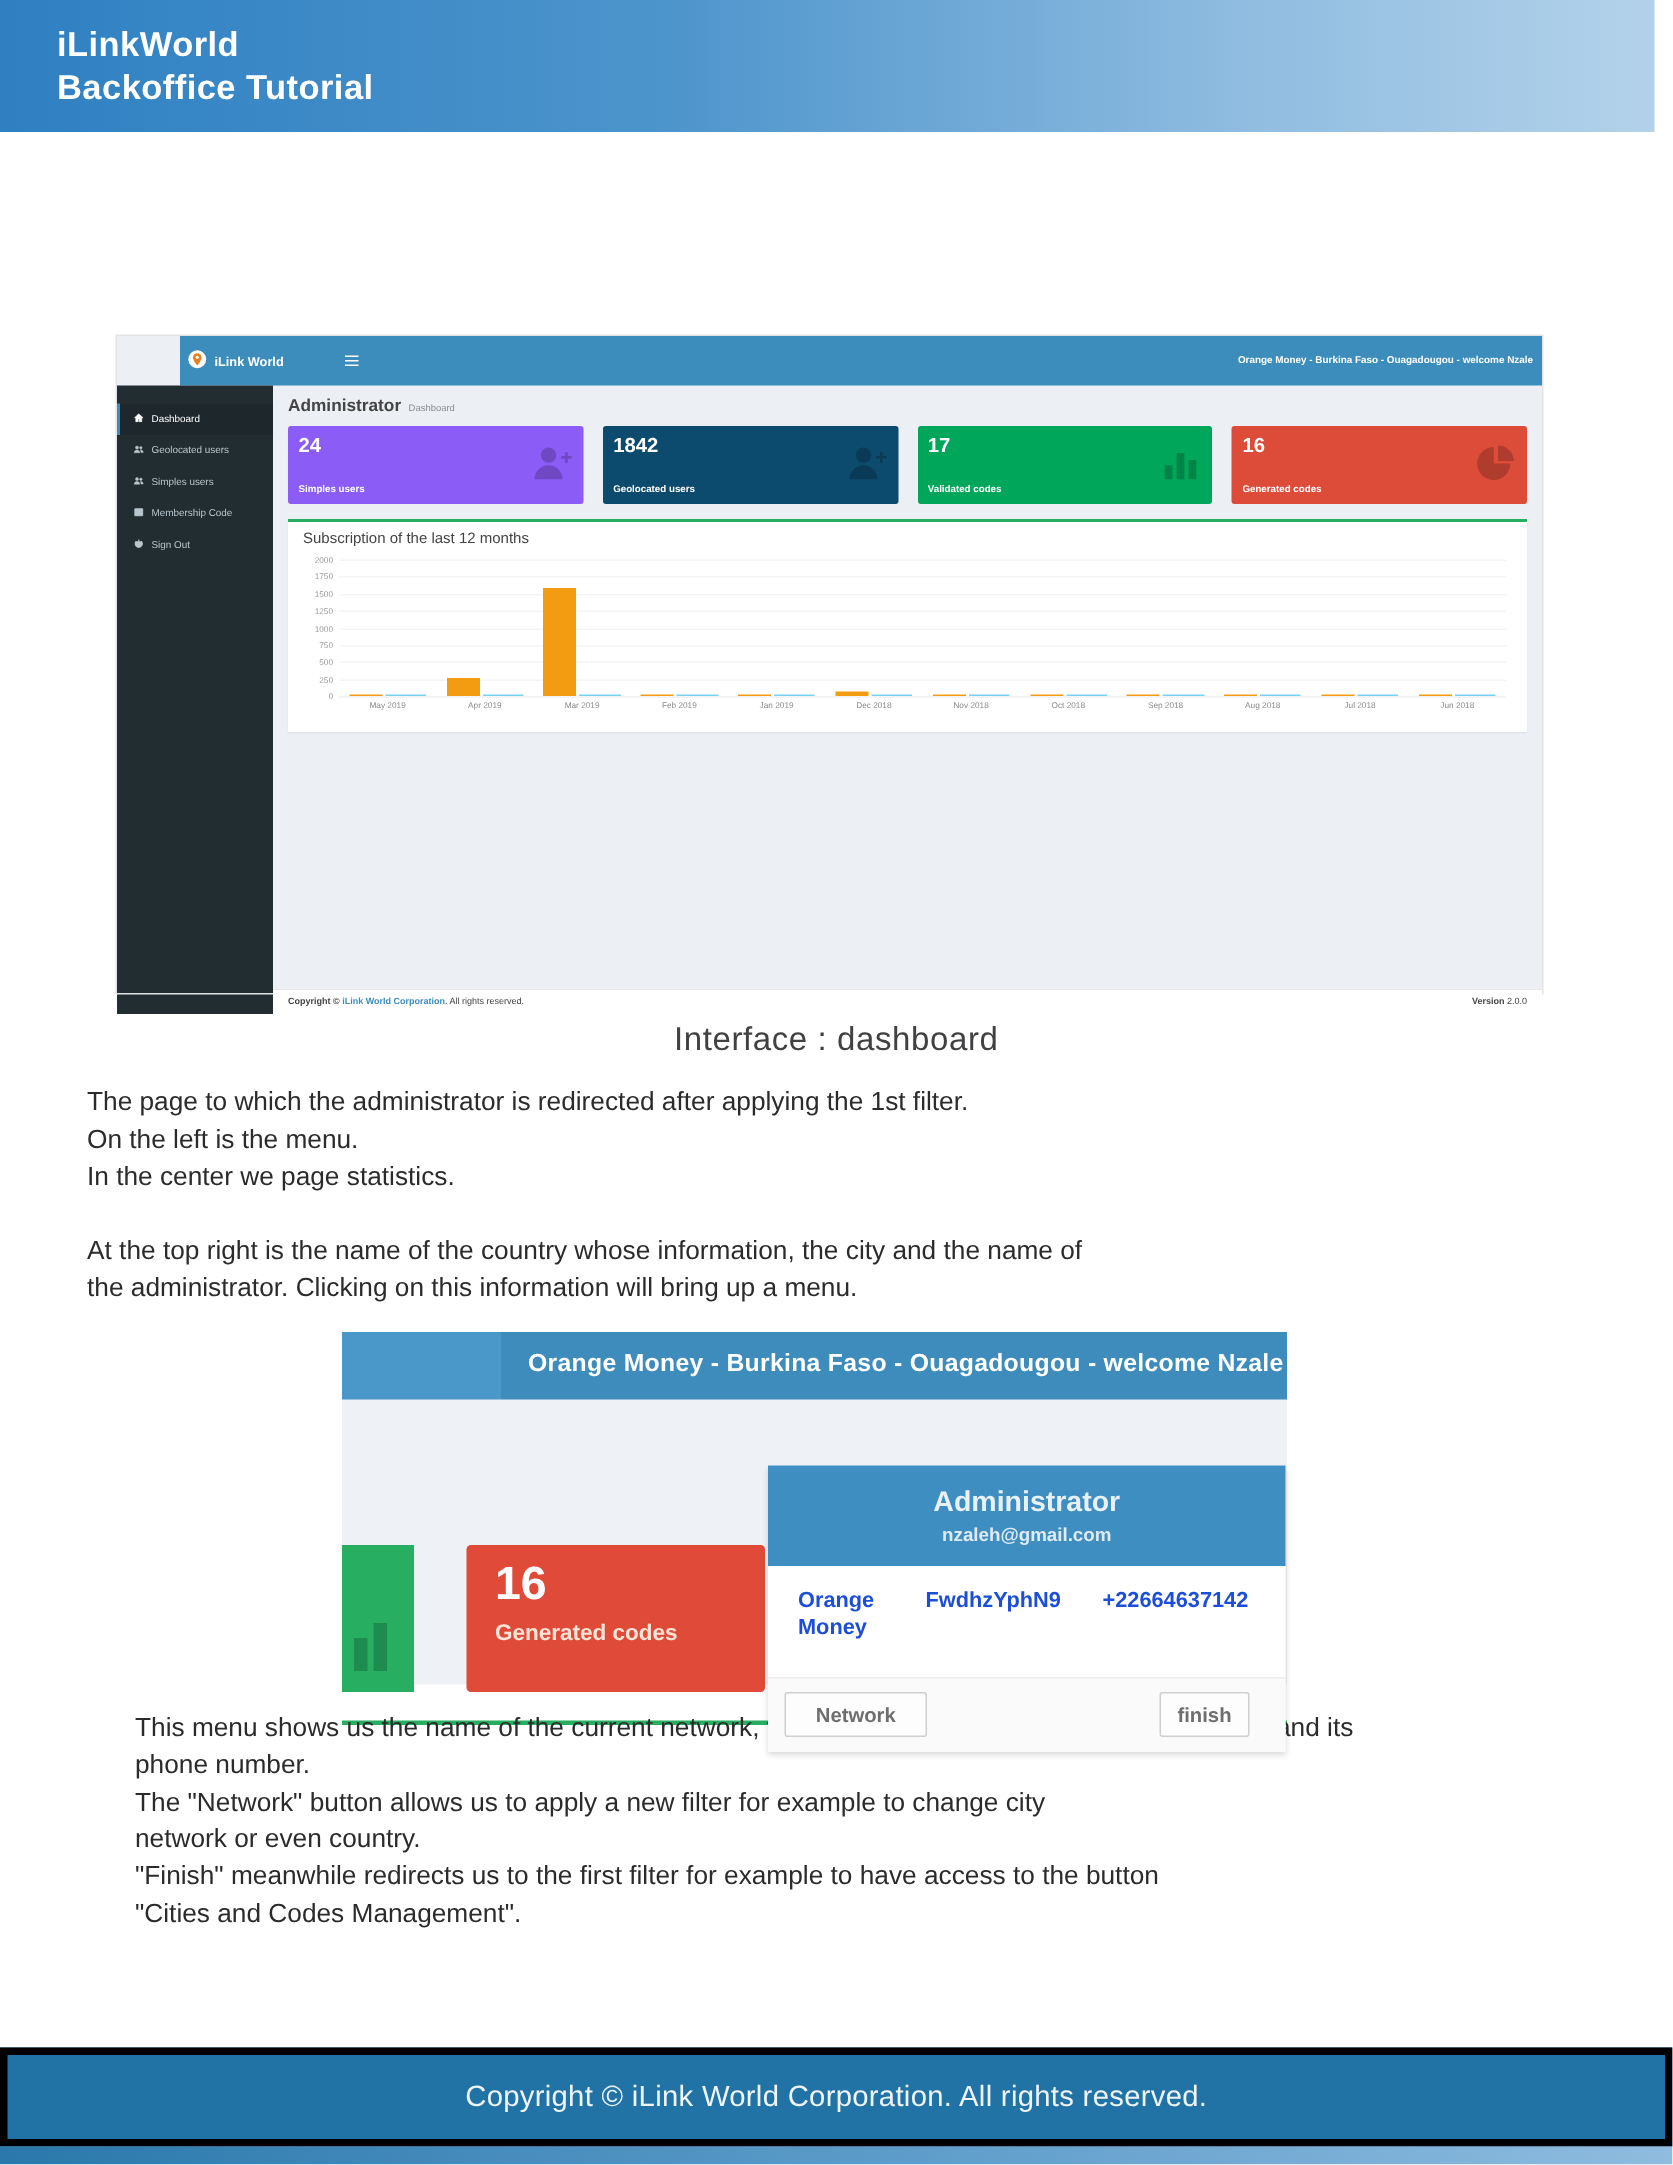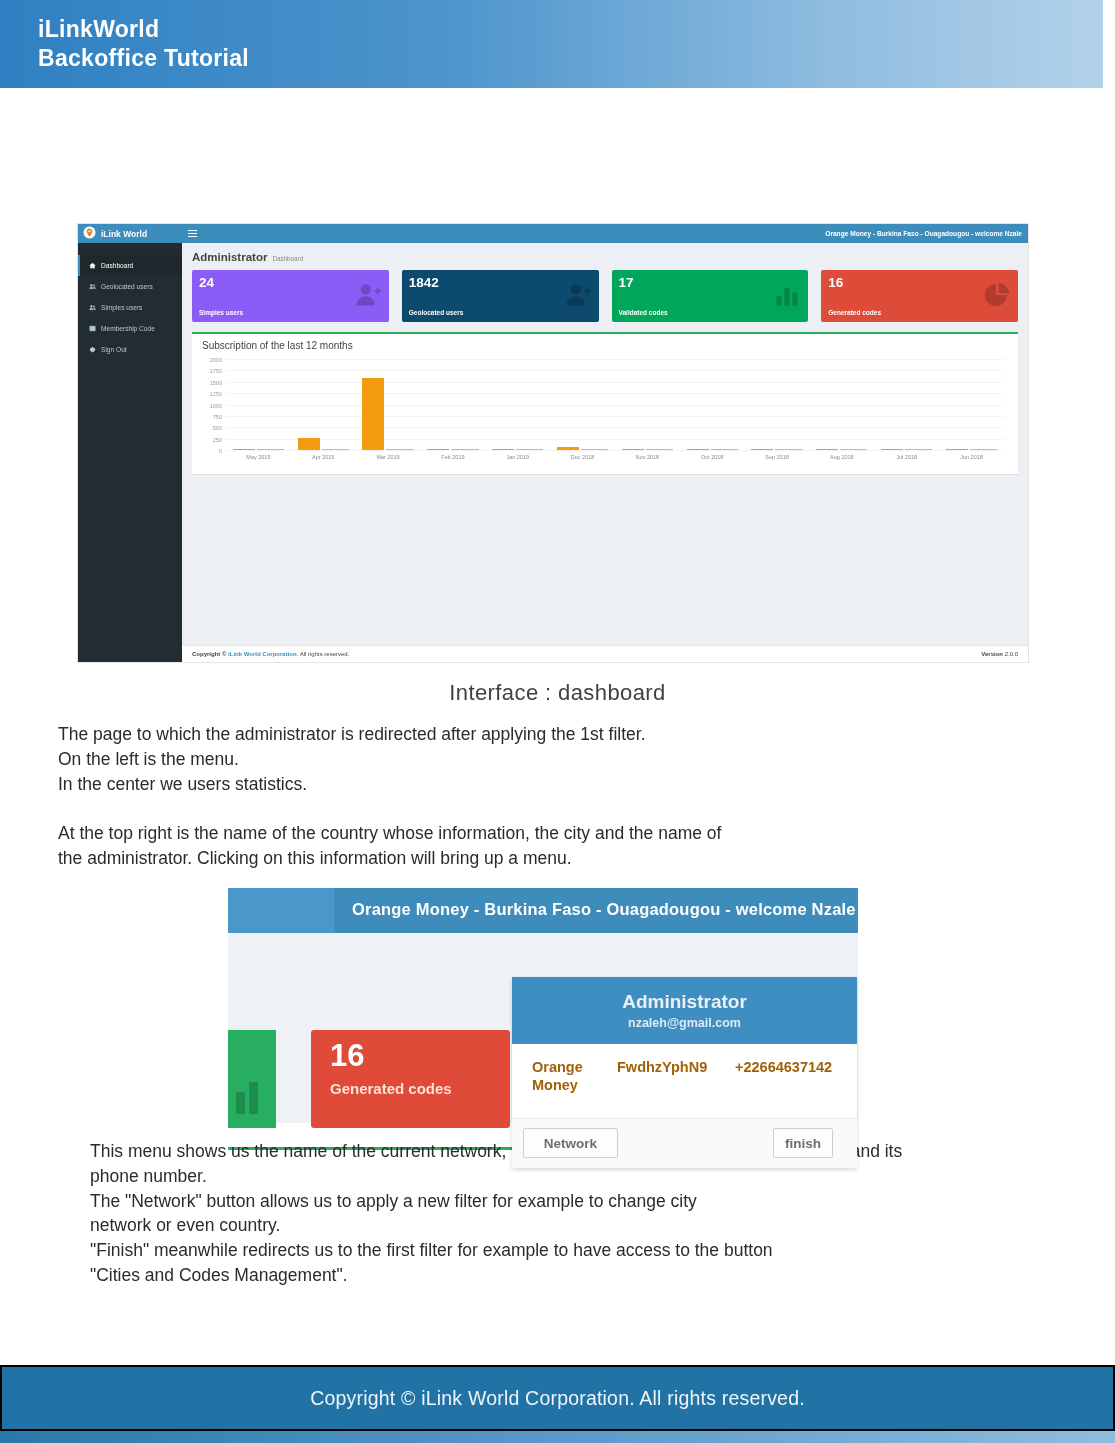--- a/index.html
+++ b/index.html
@@ -30,21 +30,21 @@
   }
   .para{ position:absolute; color:#2b2b2b; font-size:17.5px; line-height:24.8px; }
   .p1{ left:58px; top:722px; width:1000px; }
   .p2{ left:90px; top:1139px; width:1000px; }
 
   
   .shot1{
     position:absolute; left:78px; top:224px; width:950px; height:438px;
     background:#ecf0f5; outline:1px solid #e3e3e3; font-size:7px;
   }
-  .s1-navbar{ height:19px; display:flex; }
+  .s1-navbar{ height:33px; display:flex;padding-left:42px; }
   .s1-logo{
     width:104px; background:#3c8dbc; color:#fff; display:flex; align-items:center;
     gap:5px; padding-left:5px; font-size:8.5px; font-weight:bold;
   }
   .s1-logo svg{ width:13px; height:13px; }
   .s1-nav-rest{ flex:1; background:#3c8dbc; display:flex; align-items:center; padding:0 6px; }
   .hamburger{ width:9px; height:7px; display:inline-flex; flex-direction:column; justify-content:space-between; cursor:pointer;}
   .hamburger i{ display:block; height:1.4px; background:#ffffff; }
   .s1-context{ margin-left:auto; color:#fff; font-size:6.6px; font-weight:bold; cursor:pointer;}
   .s1-body{ display:flex; height:419px; }
@@ -108,36 +108,36 @@
   .s2-greenline{ position:absolute; left:0; top:214px; width:100%; height:3px; background:#27ae60; }
   .s2-whitestrip{ position:absolute; left:0; top:217px; width:100%; height:18px; background:#ffffff; }
   .s2-popup{
     position:absolute; left:284px; top:44px; width:345px; height:191px; z-index:3;
     box-shadow:0 2px 4px rgba(0,0,0,0.15); background:#ffffff;
   }
   .s2-popup-head{ height:67px; background:#3e8ec1; text-align:center; padding-top:14px; }
   .s2-popup-title{ color:#e9f1f8; font-size:19px; font-weight:bold; }
   .s2-popup-email{ color:#dfeaf3; font-size:12.5px; font-weight:bold; margin-top:3px; }
   .s2-popup-body{ height:74px; background:#ffffff; display:flex; padding:14px 0 0 20px; }
-  .s2-popup-body span{ font-size:14.5px; font-weight:bold; color:#a16207; line-height:18px; }
+  .s2-popup-body span{ font-size:14.5px; font-weight:bold; color:#1d4ed8; line-height:18px; }
   .s2-col-net{ width:85px; }
   .s2-col-code{ width:118px; }
   .s2-col-phone{ flex:1; }
   .s2-popup-foot{ height:50px; background:#fafafa; border-top:1px solid #ececec; position:relative; }
   .s2-btn{
     position:absolute; top:9px; height:30px; background:#fdfdfd; border:1px solid #cfcfcf; border-radius:2px;
     font-family:inherit; font-size:13.5px; font-weight:bold; color:#6e6e6e; cursor:pointer;
   }
   .s2-btn-network{ left:11px; width:95px; }
   .s2-btn-finish{ left:261px; width:60px; }
 
   
   .page-footer{
     position:absolute; left:0; top:1365px; width:1115px; height:66px;
-    background:#2173a6; border:2px solid #000000; display:flex; align-items:center; justify-content:center;
+    background:#2173a6; border:5px solid #000000; display:flex; align-items:center; justify-content:center;
     color:#eef4f9; font-size:19.5px; letter-spacing:.2px;
   }
   .bottom-stripe{
     position:absolute; left:0; top:1431px; width:1115px; height:12px;
     background:linear-gradient(90deg,#2a78ab 0%,#5e9dcb 55%,#8fbcdf 100%);
   }
 </style>
 </head>
 <body>
 
@@ -358,21 +358,21 @@
         </div>
       </main>
     </div>
   </section>
 
   <div class="doc-subtitle">Interface : dashboard</div>
 
   <div class="para p1">
       <div>The page to which the administrator is redirected after applying the 1st filter.</div>
       <div>On the left is the menu.</div>
-      <div>In the center we users statistics.</div>
+      <div>In the center we page statistics.</div>
       <div>&nbsp;</div>
       <div>At the top right is the name of the country whose information, the city and the name of</div>
       <div> the administrator. Clicking on this information will bring up a menu.</div>
     </div>
 
   <section class="shot2">
     <div class="s2-navbar">
       <div class="s2-seg1"></div>
       <div class="s2-seg2">
         <span class="s2-context">Orange Money - Burkina Faso - Ouagadougou - welcome Nzale</span>

